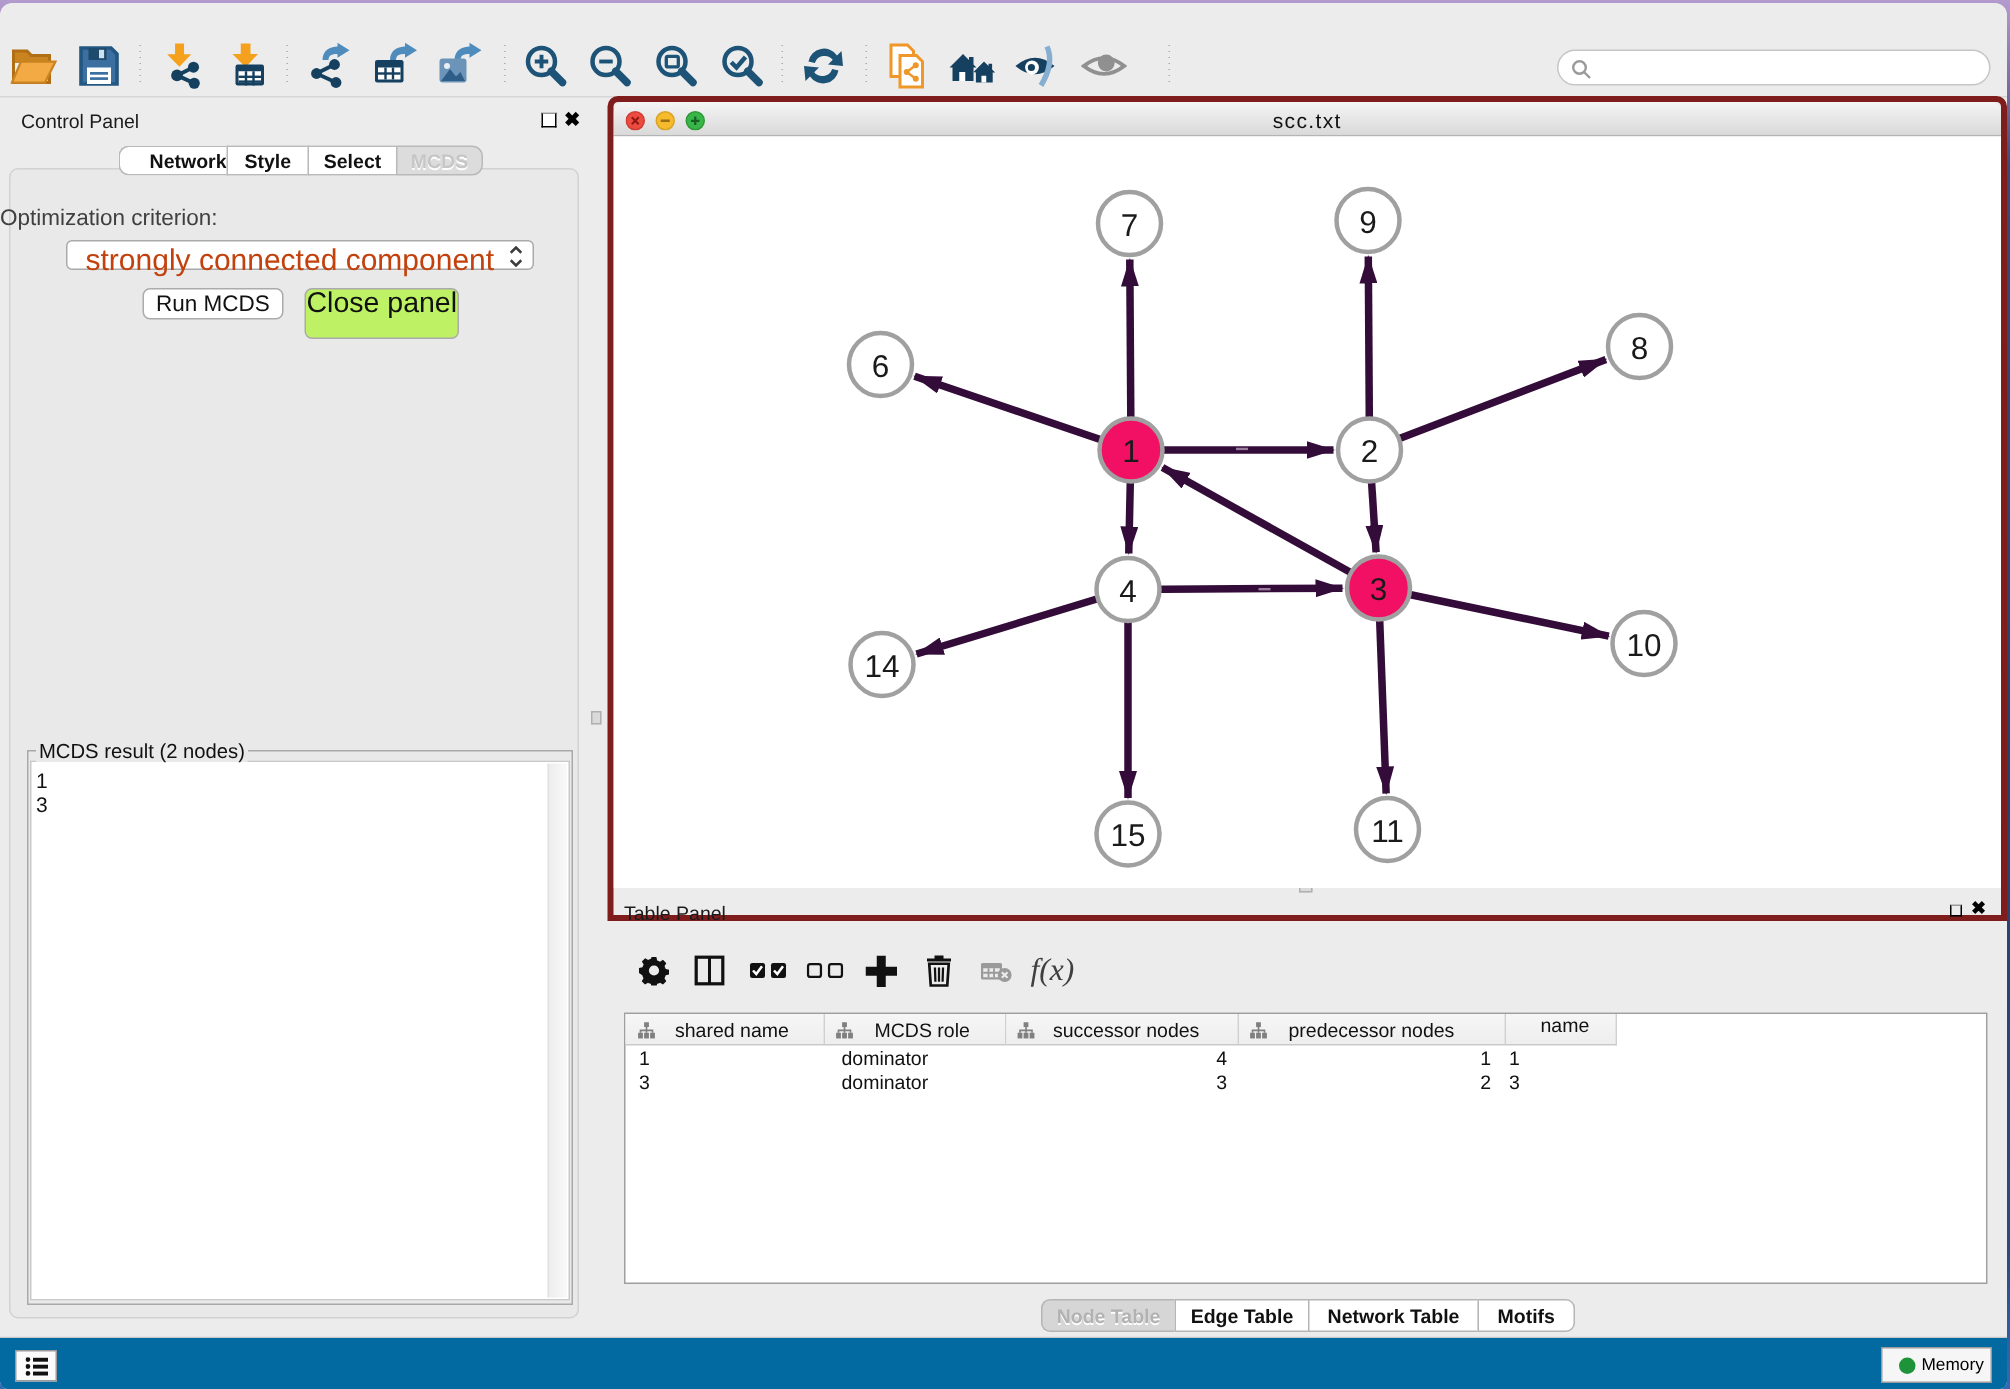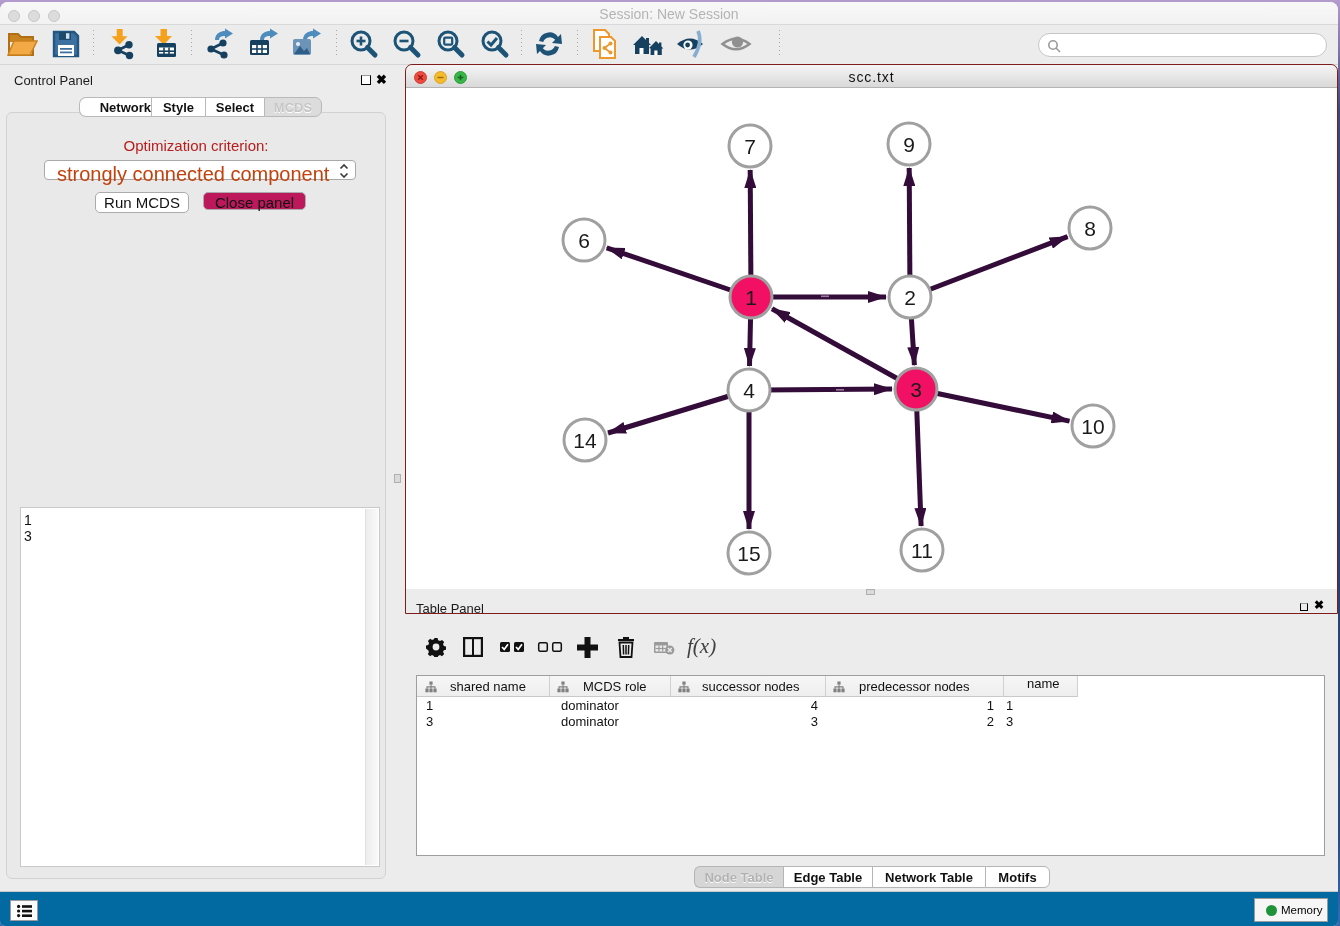--- a/index.html
+++ b/index.html
@@ -16,21 +16,21 @@
 .tsep { position:absolute; top:4px; height:28px; width:1px; background-image:linear-gradient(#a8a8a8 25%, rgba(0,0,0,0) 25%); background-size:1px 4px; }
 .ticon { position:absolute; top:2px; width:32px; height:32px; }
 #search { position:absolute; left:1038px; top:31px; width:289px; height:24px; background:#fff; border:1px solid #c6c6c6; border-radius:12px; }
 
 #cp-title { position:absolute; left:14px; top:71px; font-size:13px; color:#1b1b1b; }
 #cp-float { position:absolute; left:361px; top:73px; width:10px; height:10px; border:1.5px solid #000; border-top-color:#9a9a9a; background:#fff; border-top-color:#9a9a9a; }
 #cp-close { position:absolute; left:376px; top:70px; font-size:13px; font-weight:bold; color:#000; }
 #cp-pane { position:absolute; left:6px; top:110px; width:380px; height:767px; background:#e9e9e9; border:1px solid #d2d2d2; border-radius:6px; }
 .tab { position:absolute; top:95px; height:20px; line-height:20px; text-align:center; font-size:13px; font-weight:bold; color:#111; background:#fff; border:1px solid #b9b9b9; border-right:none; }
 
-#netwin { position:absolute; left:405px; top:62px; width:933px; height:550px; border:1px solid #7f1d1d; border-radius:7px 7px 0 0; overflow:hidden; }
+#netwin { position:absolute; left:405px; top:62px; width:933px; height:550px; border:4px solid #7f1d1d; border-radius:7px 7px 0 0; overflow:hidden; }
 #nw-tbar { position:absolute; left:0; top:0; width:100%; height:23px; background:linear-gradient(#f5f5f5,#d9d9d9); border-bottom:1px solid #b4b4b4; border-radius:7px 7px 0 0; }
 #nw-title { position:absolute; width:100%; text-align:center; top:4px; font-size:14px; letter-spacing:0.9px; color:#111; }
 #canvas { position:absolute; left:0; top:23px; width:931px; height:501px; background:#fff; }
 
 #tp-title { position:absolute; left:416px; top:599px; font-size:13px; color:#1b1b1b; }
 #tp-float { position:absolute; left:1300px; top:601px; width:8px; height:8px; border:1.5px solid #000; border-top-color:#9a9a9a; }
 #tp-close { position:absolute; left:1314px; top:596px; font-size:12px; font-weight:bold; color:#000; }
 #tbl { position:absolute; left:416px; top:673px; width:909px; height:181px; background:#fff; border:1px solid #9e9e9e; }
 .th { position:absolute; top:0; height:21px; background:linear-gradient(#f6f6f6,#eeeeee); border-right:1px solid #d0d0d0; border-bottom:1px solid #c9c9c9; font-size:13px; color:#111; }
 .td { position:absolute; font-size:13px; color:#111; }
@@ -39,26 +39,20 @@
 
 .btab { position:absolute; top:864px; height:22px; line-height:22px; text-align:center; font-size:13px; font-weight:bold; color:#111; background:#fff; border:1px solid #b5b5b5; border-right:none; }
 
 #statusbar { position:absolute; left:0; top:889px; width:100%; height:35px; border-top:1px solid #c9c9c9; background:#0369a1; border-radius:0 0 5px 5px; }
 #memory { position:absolute; left:1254px; top:6px; width:74px; height:24px; background:#f6f6f6; border:1px solid #9b9b9b; font-size:11.5px; color:#000; }
 #listbtn { position:absolute; left:10px; top:8px; width:28px; height:21px; background:#fbfbfb; border:1px solid #9b9b9b; }
 </style>
 </head>
 <body>
 <div id="win">
-  <div id="titlebar">
-    <div class="tl" style="left:8px;"></div>
-    <div class="tl" style="left:28px;"></div>
-    <div class="tl" style="left:48px;"></div>
-    <div id="title">Session: New Session</div>
-  </div>
   <div id="toolbar">
     <div class="tsep" style="left:93px;"></div>
     <div class="tsep" style="left:191px;"></div>
     <div class="tsep" style="left:336px;"></div>
     <div class="tsep" style="left:521px;"></div>
     <div class="tsep" style="left:577px;"></div>
     <div class="tsep" style="left:779px;"></div>
 
     <svg class="ticon" style="left:6px;" viewBox="0 0 32 32">
       <path d="M3 6 h9 l3 3 h12 v5 H3 z" fill="#c9831f"></path>
@@ -201,32 +195,35 @@
   </div>
 
   <div id="cp-title">Control Panel</div>
   <div id="cp-float"></div>
   <div id="cp-close">✖</div>
   <div id="cp-pane"></div>
   <div class="tab" style="left:79px; width:72px; border-radius:7px 0 0 7px;text-align:right;">Network</div>
   <div class="tab" style="left:151px; width:54px;">Style</div>
   <div class="tab" style="left:205px; width:59px;">Select</div>
   <div class="tab" style="left:264px; width:58px; border-right:1px solid #b9b9b9; border-radius:0 7px 7px 0; background:#dcdcdc; color:#c6c6c6; text-shadow:0 1px 0 #fff;">MCDS</div>
-  <div class="abs" style="left:0; top:135px; width:392px; text-align:center; font-size:15px; color:#b91c1c;">Optimization criterion:</div>
+  <div class="abs" style="left:0; top:135px; width:392px; text-align:left; font-size:15px; color:#404040;">Optimization criterion:</div>
   <div class="abs" id="dropdown" style="left:44px; top:158px; width:312px; height:20px; background:#fff; border:1px solid #a9a9a9; border-radius:4px;">
     <span class="abs" style="left:12px; top:2px; font-size:20px; color:#c2410c;">strongly connected component</span>
     <svg class="abs" style="right:6px; top:3px;" width="10" height="14" viewBox="0 0 10 14">
         <path d="M1.5 4.5 L5 1 L8.5 4.5 M1.5 9.5 L5 13 L8.5 9.5" fill="none" stroke="#3c3c3c" stroke-width="1.7"></path>
       </svg>
   </div>
   <div class="abs" style="left:95px; top:190px; width:94px; height:21px; background:#fff; border:1px solid #ababab; border-radius:5px; text-align:center; line-height:20px; font-size:15px; color:#111;">Run MCDS</div>
-  <div class="abs" style="left:203px; top:190px; width:103px; height:18px; background:#be185d; border:1px solid #ababab; border-radius:5px; text-align:center; line-height:20px; font-size:15px; color:#111;">Close panel</div>
+  <div class="abs" style="left:203px; top:190px; width:103px; height:34px; background:#bef264; border:1px solid #ababab; border-radius:5px; text-align:center; line-height:20px; font-size:19px; color:#111;">Close panel</div>
 
   <div class="abs" style="left:20px; top:505px; width:360px; height:360px; background:#fff; border:1px solid #c9c9c9; font-size:14px; color:#111; line-height:15.5px; padding:5px 0 0 3px;">1<br>3</div>
   <div class="abs" style="left:365px; top:507px; width:13px; height:356px; background:linear-gradient(90deg,#ededed,#f9f9f9); border-left:1px solid #e0e0e0;"></div>
+  <fieldset class="abs" style="left:18px; top:491px; width:364px; height:377px; border:1px solid #a9a9a9; background:transparent; font-size:13.5px; color:#111; pointer-events:none;">
+    <legend style="margin-left:5px; padding:0 2px; background:#e9e9e9;">MCDS result (2 nodes)</legend>
+  </fieldset>
 
   <div class="abs" style="left:394px; top:472px; width:7px; height:9px; background:#dadada; border:1px solid #b0b0b0;"></div>
   <div class="abs" style="left:866px; top:587px; width:9px; height:6px; background:#dadada; border:1px solid #b0b0b0;"></div>
 
   <div id="netwin">
     <div id="nw-tbar">
       <svg style="position:absolute; left:8px; top:6px;" width="62" height="13" viewBox="0 0 62 13">
         <circle cx="6.5" cy="6.5" r="6" fill="#ee4b40" stroke="#ce3e35" stroke-width="1"></circle>
         <path d="M4.2 4.2 L8.8 8.8 M8.8 4.2 L4.2 8.8" stroke="#8e1910" stroke-width="1.4"></path>
         <circle cx="26.5" cy="6.5" r="6" fill="#f5bb2d" stroke="#d9a426" stroke-width="1"></circle>

